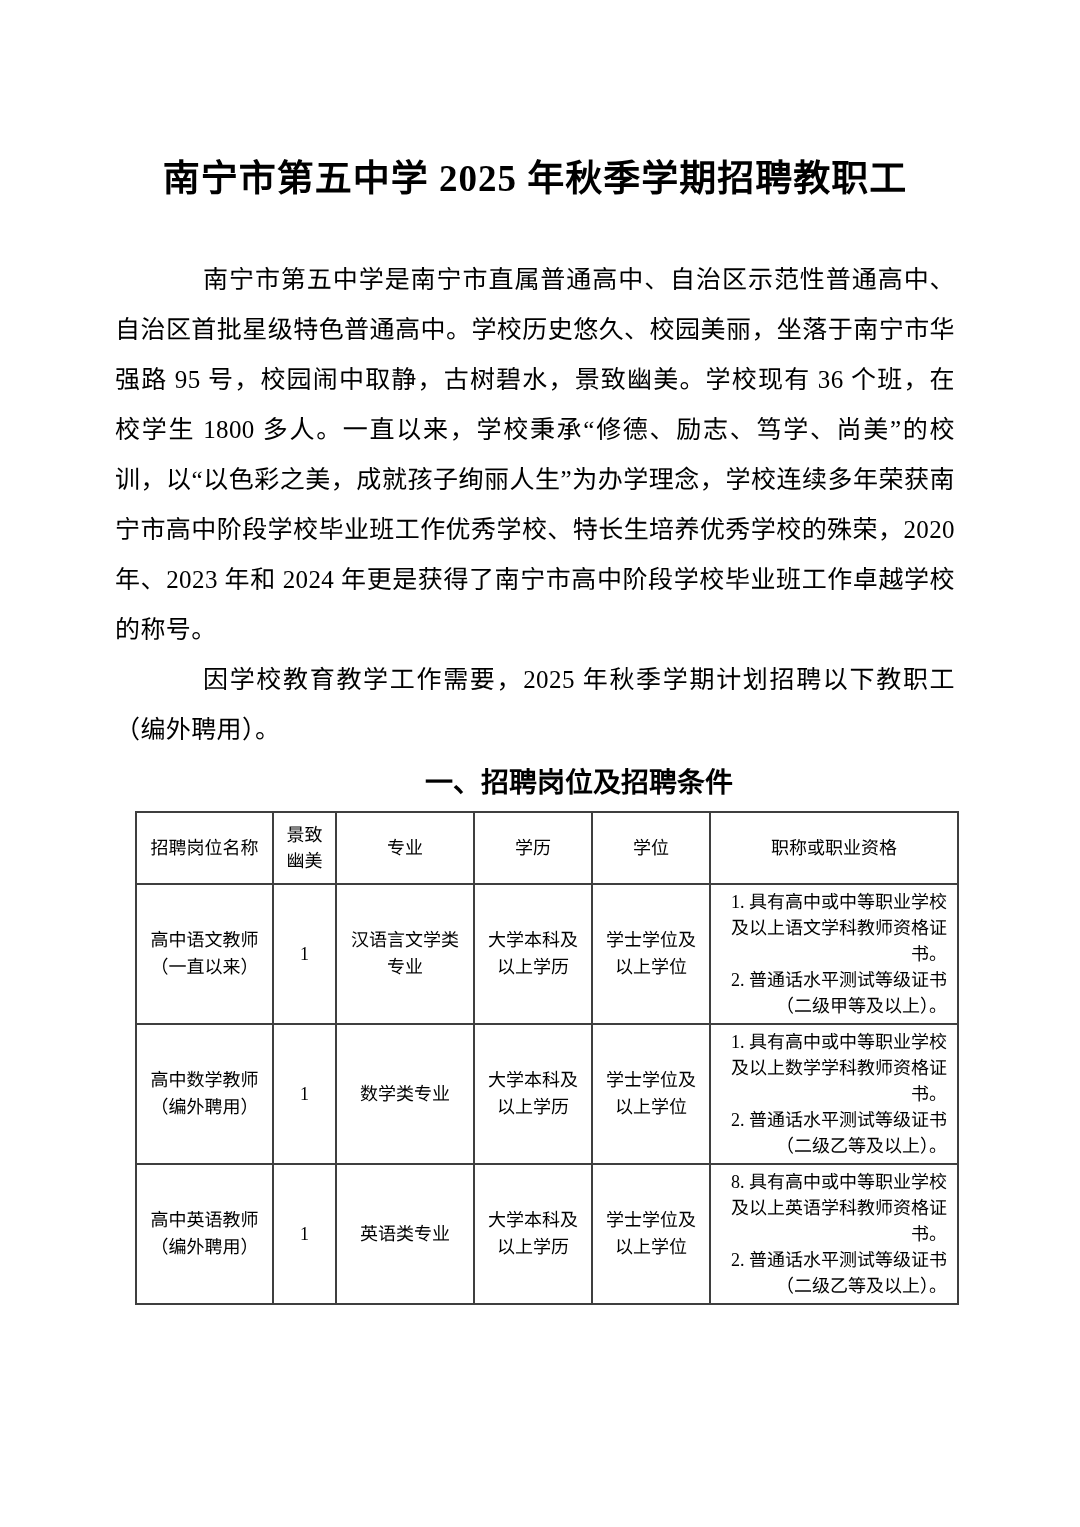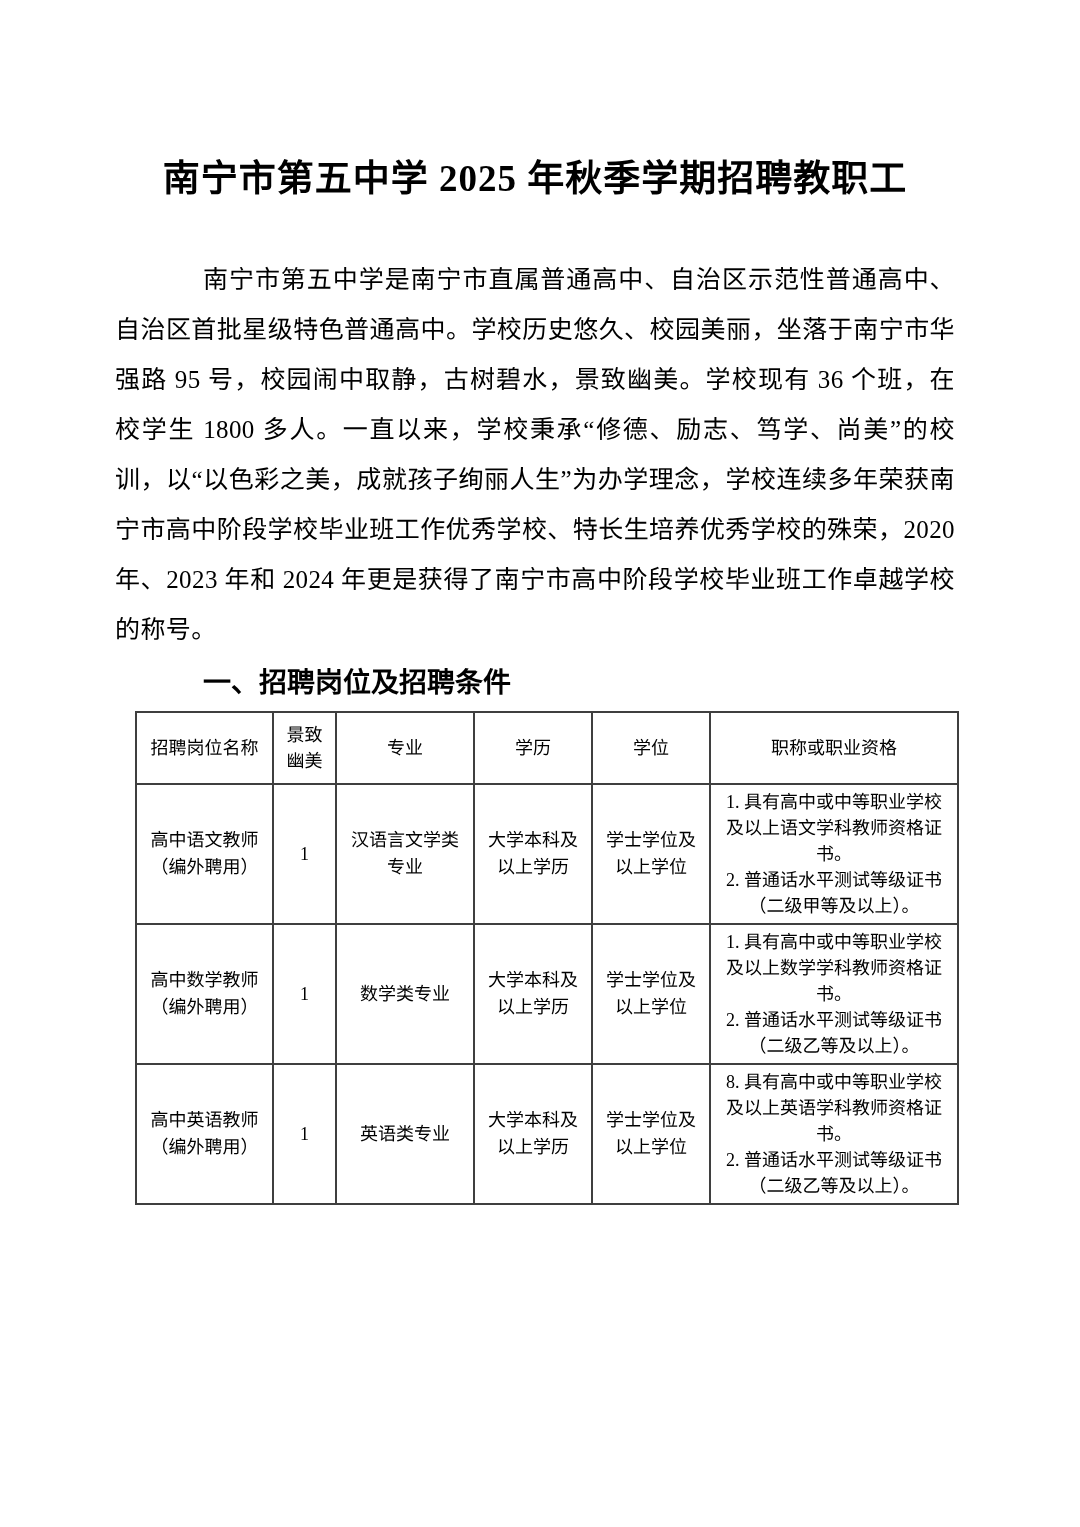--- a/index.html
+++ b/index.html
@@ -39,20 +39,21 @@
   }
   .body-para.first { margin-top: 48px; }
 
   .section-heading {
     margin: 6px 0 0 0;
     padding-left: 88px;
     font-family: "Liberation Sans", "DejaVu Sans", sans-serif;
     font-size: 28px;
     font-weight: 700;
     line-height: 44px;
+    text-align: center;
   }
 
   .recruit-table {
     margin: 6px 0 0 20px;
     border-collapse: collapse;
     table-layout: fixed;
     width: 822px;
   }
   .recruit-table th,
   .recruit-table td {
@@ -79,37 +80,38 @@
   .col-education { width: 118px; }
   .col-degree    { width: 118px; }
   .col-qual      { width: 248px; }
 
   tr.header-row { height: 72px; }
   tr.row-1 { height: 132px; }
   tr.row-2 { height: 132px; }
   tr.row-3 { height: 123px; }
 
   td.qual-cell {
-    text-align: center;
+    text-align: right;
     padding: 4px 10px;
     line-height: 26px;
   }
   .qual-item { display: block; }
 </style>
 </head>
 <body>
 
 <div class="page">
 
   <h1 class="title">
     <span class="title-line">南宁市第五中学 2025 年秋季学期招聘教职工</span>
   </h1>
 
   <p class="body-para first">南宁市第五中学是南宁市直属普通高中、自治区示范性普通高中、自治区首批星级特色普通高中。学校历史悠久、校园美丽，坐落于南宁市华强路 95 号，校园闹中取静，古树碧水，景致幽美。学校现有 36 个班，在校学生 1800 多人。一直以来，学校秉承“修德、励志、笃学、尚美”的校训，以“以色彩之美，成就孩子绚丽人生”为办学理念，学校连续多年荣获南宁市高中阶段学校毕业班工作优秀学校、特长生培养优秀学校的殊荣，2020 年、2023 年和 2024 年更是获得了南宁市高中阶段学校毕业班工作卓越学校的称号。</p>
 
+  <p class="body-para">因学校教育教学工作需要，2025 年秋季学期计划招聘以下教职工（编外聘用）。</p>
 
   <h2 class="section-heading">一、招聘岗位及招聘条件</h2>
 
   <table class="recruit-table">
     <colgroup>
       <col class="col-position">
       <col class="col-count">
       <col class="col-major">
       <col class="col-education">
       <col class="col-degree">
@@ -120,21 +122,21 @@
         <th>招聘岗位名称</th>
         <th>景致幽美</th>
         <th>专业</th>
         <th>学历</th>
         <th>学位</th>
         <th>职称或职业资格</th>
       </tr>
     </thead>
     <tbody>
       <tr class="row-1">
-        <td>高中语文教师（编外聘用）</td>
+        <td>高中语文教师（一直以来）</td>
         <td>1</td>
         <td>汉语言文学类专业</td>
         <td>大学本科及以上学历</td>
         <td>学士学位及以上学位</td>
         <td class="qual-cell">
           <span class="qual-item">1. 具有高中或中等职业学校及以上语文学科教师资格证书。</span>
           <span class="qual-item">2. 普通话水平测试等级证书（二级甲等及以上）。</span>
         </td>
       </tr>
       <tr class="row-2">

